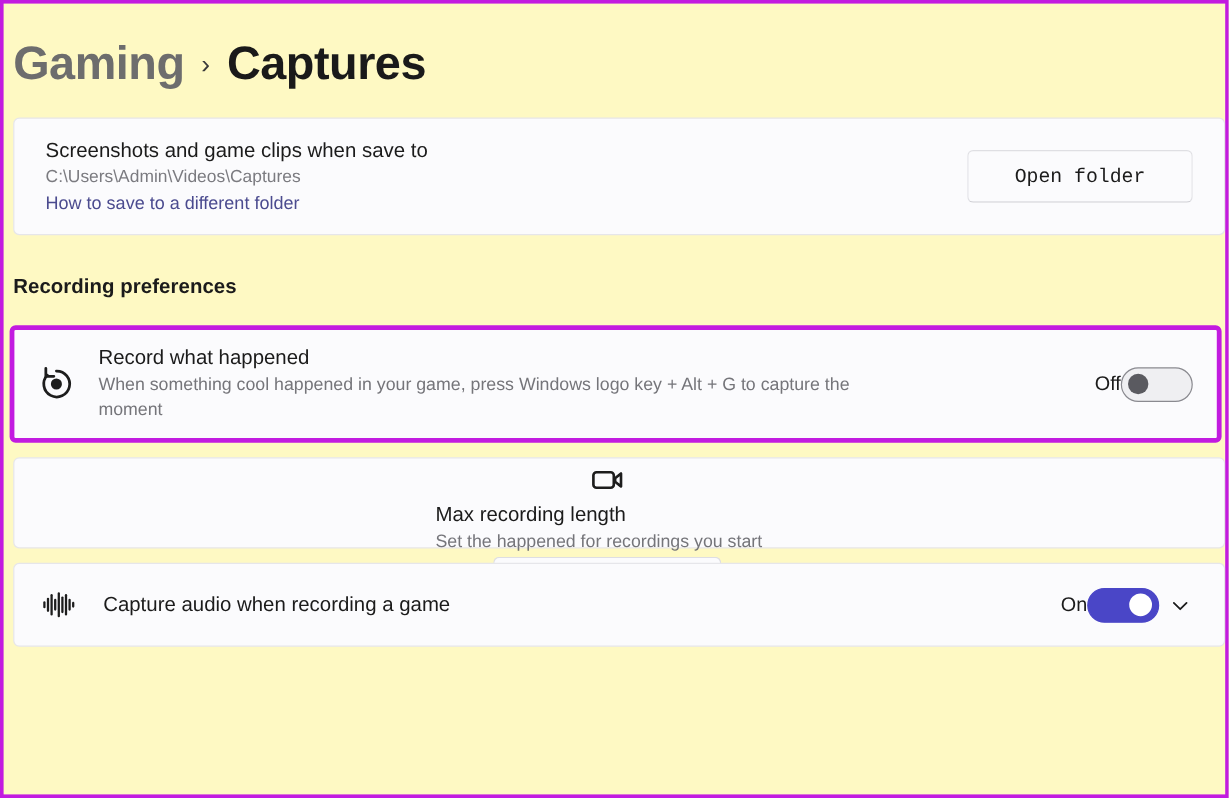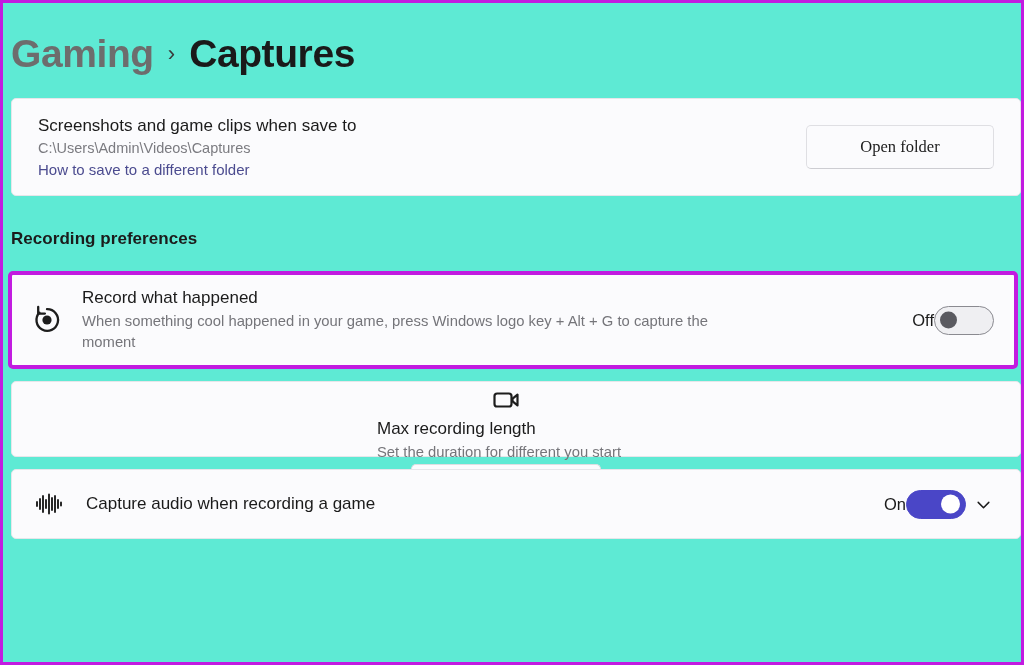--- a/index.html
+++ b/index.html
@@ -15,21 +15,21 @@
     background: #eef0f4;
     color: #1b1b1b;
     position: relative;
   }
 
   
   .page-frame {
     position: absolute;
     inset: 0;
     border: 3px solid #c21be0;
-    background: #5eead4;
+    background: #fef9c3;
     overflow: hidden;
   }
 
   .content {
     padding: 0 0 0 0;
     height: 100%;
   }
 
   
   .breadcrumb {
@@ -94,21 +94,21 @@
   .loc-link  {
     font-size: 15px; color: #4b4b8f; line-height: 1.3;
     cursor: pointer; text-decoration: none;
   }
 
   .btn-open-folder {
     background: #fbfbfd;
     border: 1px solid #dfdfe3;
     border-bottom-color: #cdcdd2;
     border-radius: 5px;
-    font-family: Liberation Serif, serif;
+    font-family: Liberation Mono, monospace;
     font-size: 16.5px;
     color: #1b1b1b;
     width: 188px;
     height: 44px;
     cursor: pointer;
   }
 
   
   .setting-row {
     position: relative;
@@ -254,21 +254,21 @@
 
     <div class="card setting-row card-maxlen">
       <div class="row-icon">
         <svg width="36" height="36" viewBox="0 0 36 36" fill="none">
           <rect x="6.5" y="11.5" width="17" height="13" rx="2.6" stroke="#1d1d1d" stroke-width="2.2" fill="none"></rect>
           <path d="M24.6 16.6 L29.5 12.6 L29.5 23.4 L24.6 19.4 Z" stroke="#1d1d1d" stroke-width="2.2" stroke-linejoin="round" fill="none"></path>
         </svg>
       </div>
       <div class="row-body">
         <span class="row-title">Max recording length</span>
-        <span class="row-desc">Set the duration for different you start</span>
+        <span class="row-desc">Set the happened for recordings you start</span>
       </div>
       <div class="row-control">
         <div class="dropdown">
           <span>2 hours</span>
           <span>
             <svg width="15" height="15" viewBox="0 0 16 16" fill="none">
               <path d="M3 6 L8 11 L13 6" stroke="#1b1b1b" stroke-width="1.4" stroke-linecap="round" stroke-linejoin="round"></path>
             </svg>
           </span>
         </div>

